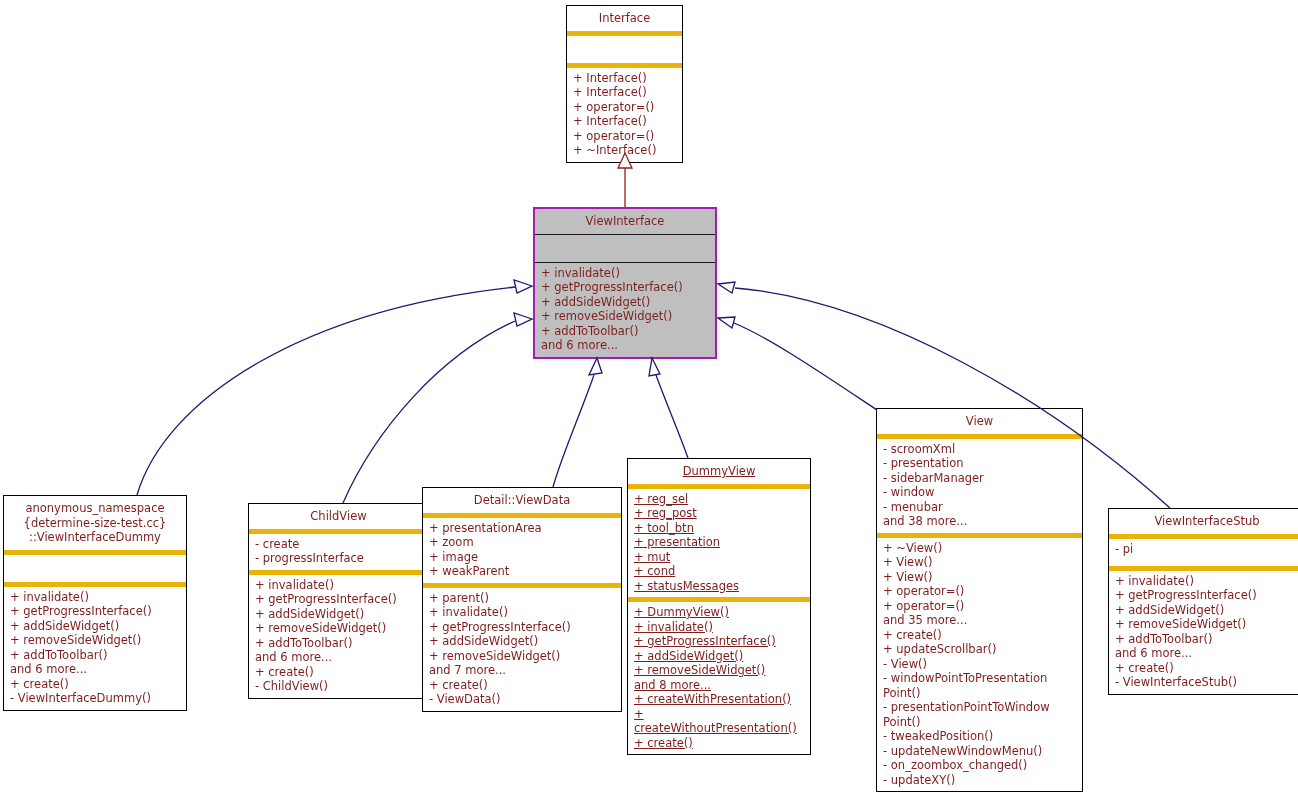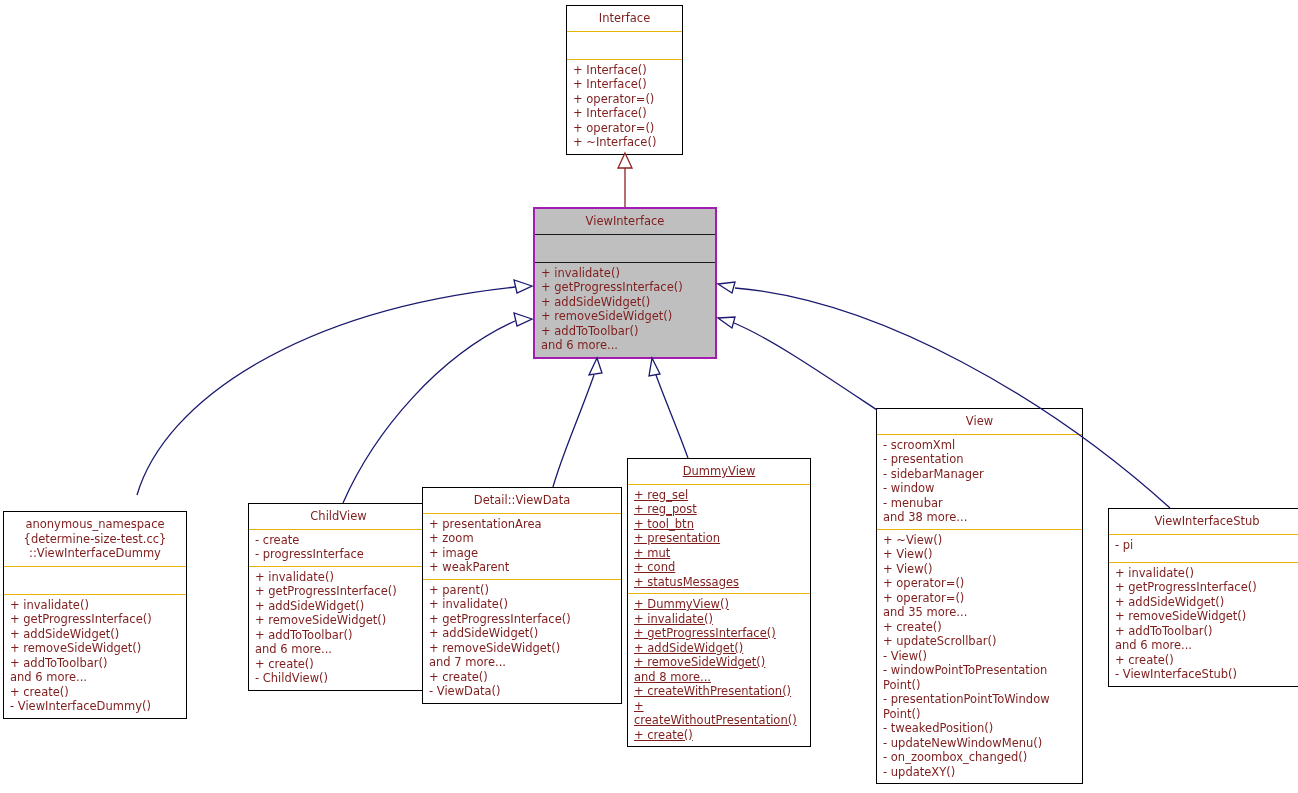--- a/index.html
+++ b/index.html
@@ -7,21 +7,21 @@
   .stage{
     position:relative;width:1298px;height:793px;background:#ffffff;overflow:hidden;
     font-family:"DejaVu Sans","Liberation Sans",sans-serif;color:#7f1d1d;
   }
   .cls{
     position:absolute;background:#ffffff;border:1px solid #000;box-sizing:border-box;
     font-size:11.5px;line-height:14.5px;overflow:hidden;
   }
   .cls.hl{background:#bfbfbf;border:2px solid #a21caf;}
   .t{text-align:center;padding:5px 3px;white-space:pre-line;}
-  .a,.m{border-top:1px solid #eab308;padding:3px 6px 4px 6px;white-space:pre-line;min-height:20px;}
+  .a,.m{border-top:5px solid #eab308;padding:3px 6px 4px 6px;white-space:pre-line;min-height:20px;}
   .hl .a,.hl .m{border-top:1px solid #1a1a1a;}
   svg.edges{position:absolute;left:0;top:0;pointer-events:none;}
 </style>
 </head>
 <body>
 
 <div class="stage">
 
   <div class="cls" style="left:566px;top:5px;width:117px;">
     <div class="t">Interface</div>
@@ -38,21 +38,21 @@
     <div class="t">ViewInterface</div>
     <div class="a"></div>
     <div class="m">+ invalidate()
 + getProgressInterface()
 + addSideWidget()
 + removeSideWidget()
 + addToToolbar()
 and 6 more...</div>
   </div>
 
-  <div class="cls" style="left:3px;top:495px;width:184px;margin-top:16px;">
+  <div class="cls" style="left:3px;top:495px;width:184px;">
     <div class="t">anonymous_namespace
 {determine-size-test.cc}
 ::ViewInterfaceDummy</div>
     <div class="a"></div>
     <div class="m">+ invalidate()
 + getProgressInterface()
 + addSideWidget()
 + removeSideWidget()
 + addToToolbar()
 and 6 more...

